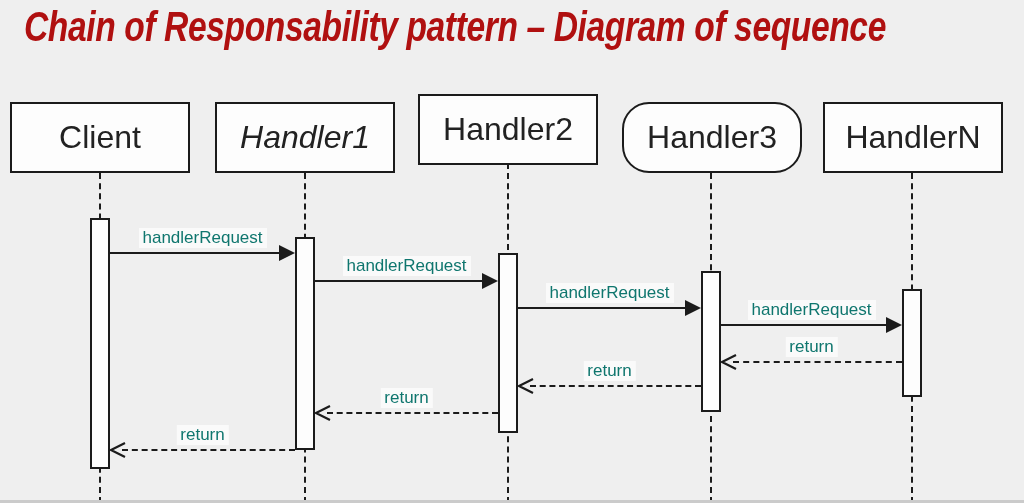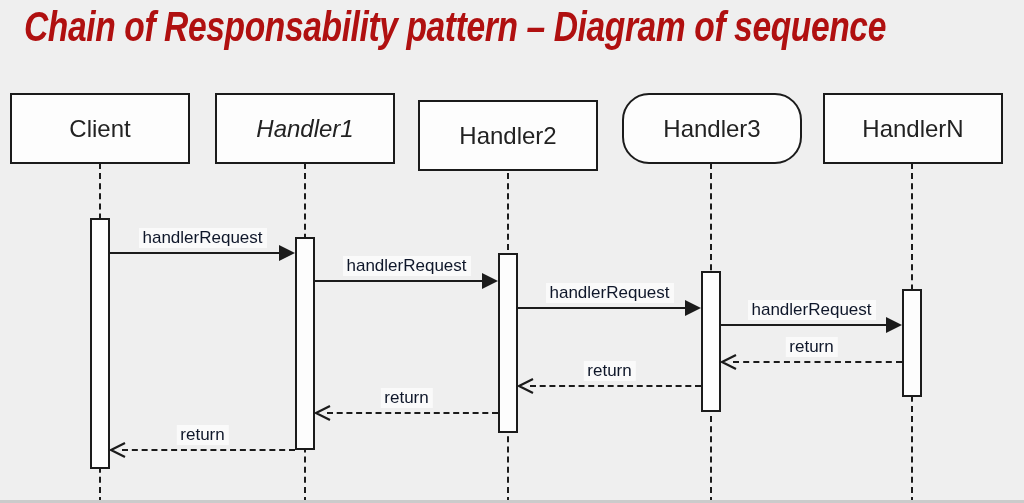--- a/index.html
+++ b/index.html
@@ -16,21 +16,21 @@
     white-space: nowrap;
     transform: scaleX(0.8); transform-origin: 0 50%;
     letter-spacing: -0.5px;
   }
   #diagram { position: absolute; left: 0; top: 0; width: 1024px; height: 503px; }
   .pbox {
     position: absolute; box-sizing: border-box;
     background: var(--box_fill, #fdfdfd);
     border: 2px solid var(--line, #1b1b1b);
     display: flex; align-items: center; justify-content: center;
-    font-size: 24px; color: #222; z-index: 2;
+    font-size: 32px; color: #222; z-index: 2; margin-top: 9px;
   }
   .lifeline {
     position: absolute; width: 0;
     border-left: 2px dashed var(--line, #1b1b1b);
     z-index: 0;
   }
   .activation {
     position: absolute; box-sizing: border-box;
     background: var(--box_fill, #fdfdfd);
     border: 2px solid var(--line, #1b1b1b);
@@ -39,42 +39,42 @@
   .msg-line-solid { position: absolute; height: 2px; background: var(--line, #1b1b1b); z-index: 3; }
   .msg-line-dashed { position: absolute; height: 0; border-top: 2px dashed var(--line, #1b1b1b); z-index: 3; }
   .arrow-solid {
     position: absolute; width: 0; height: 0;
     border-top: 8px solid transparent; border-bottom: 8px solid transparent;
     border-left: 16px solid var(--line, #1b1b1b); z-index: 4;
   }
   .arrow-open { position: absolute; z-index: 4; }
   .msg-label {
     position: absolute; transform: translateX(-50%);
-    font-size: 17px; line-height: 20px; color: #0f172a;
+    font-size: 17px; line-height: 20px; color: #0f766e;
     background: #fafafa; padding: 0 4px;
     white-space: nowrap; z-index: 5;
   }
   .bottom-edge {
     position: absolute; left: 0; bottom: 0; width: 1024px; height: 3px;
     background: #cbcbcb; z-index: 6;
   }
 </style>
 </head>
 <body>
 
 <div class="title">Chain of Responsability pattern – Diagram of sequence</div>
 <div id="diagram">
     <div class="lifeline" style="left: 99px; top: 163px; height: 340px;"></div>
     <div class="pbox" style="left: 10px; top: 93px; width: 180px; height: 71px;">Client</div>
     <div class="activation" style="left: 90px; top: 218px; width: 20px; height: 251px;"></div>
     <div class="lifeline" style="left: 304px; top: 163px; height: 340px;"></div>
     <div class="pbox" style="left: 215px; top: 93px; width: 180px; height: 71px; font-style: italic;">Handler1</div>
     <div class="activation" style="left: 295px; top: 237px; width: 20px; height: 213px;"></div>
     <div class="lifeline" style="left: 507px; top: 163px; height: 340px;"></div>
-    <div class="pbox" style="left: 418px; top: 100px; width: 180px; height: 71px;">Handler2</div>
+    <div class="pbox" style="left: 418px; top: 85px; width: 180px; height: 71px;">Handler2</div>
     <div class="activation" style="left: 498px; top: 253px; width: 20px; height: 180px;"></div>
     <div class="lifeline" style="left: 710px; top: 163px; height: 340px;"></div>
     <div class="pbox" style="left: 622px; top: 93px; width: 180px; height: 71px; border-radius: 27px;">Handler3</div>
     <div class="activation" style="left: 701px; top: 271px; width: 20px; height: 141px;"></div>
     <div class="lifeline" style="left: 911px; top: 163px; height: 340px;"></div>
     <div class="pbox" style="left: 823px; top: 93px; width: 180px; height: 71px;">HandlerN</div>
     <div class="activation" style="left: 902px; top: 289px; width: 20px; height: 108px;"></div>
     <div class="msg-line-solid" style="left: 110px; top: 252px; width: 172px;"></div>
     <div class="arrow-solid" style="left: 279px; top: 245px;"></div>
     <div class="msg-label" style="left: 202.5px; top: 228px;">handlerRequest</div>

